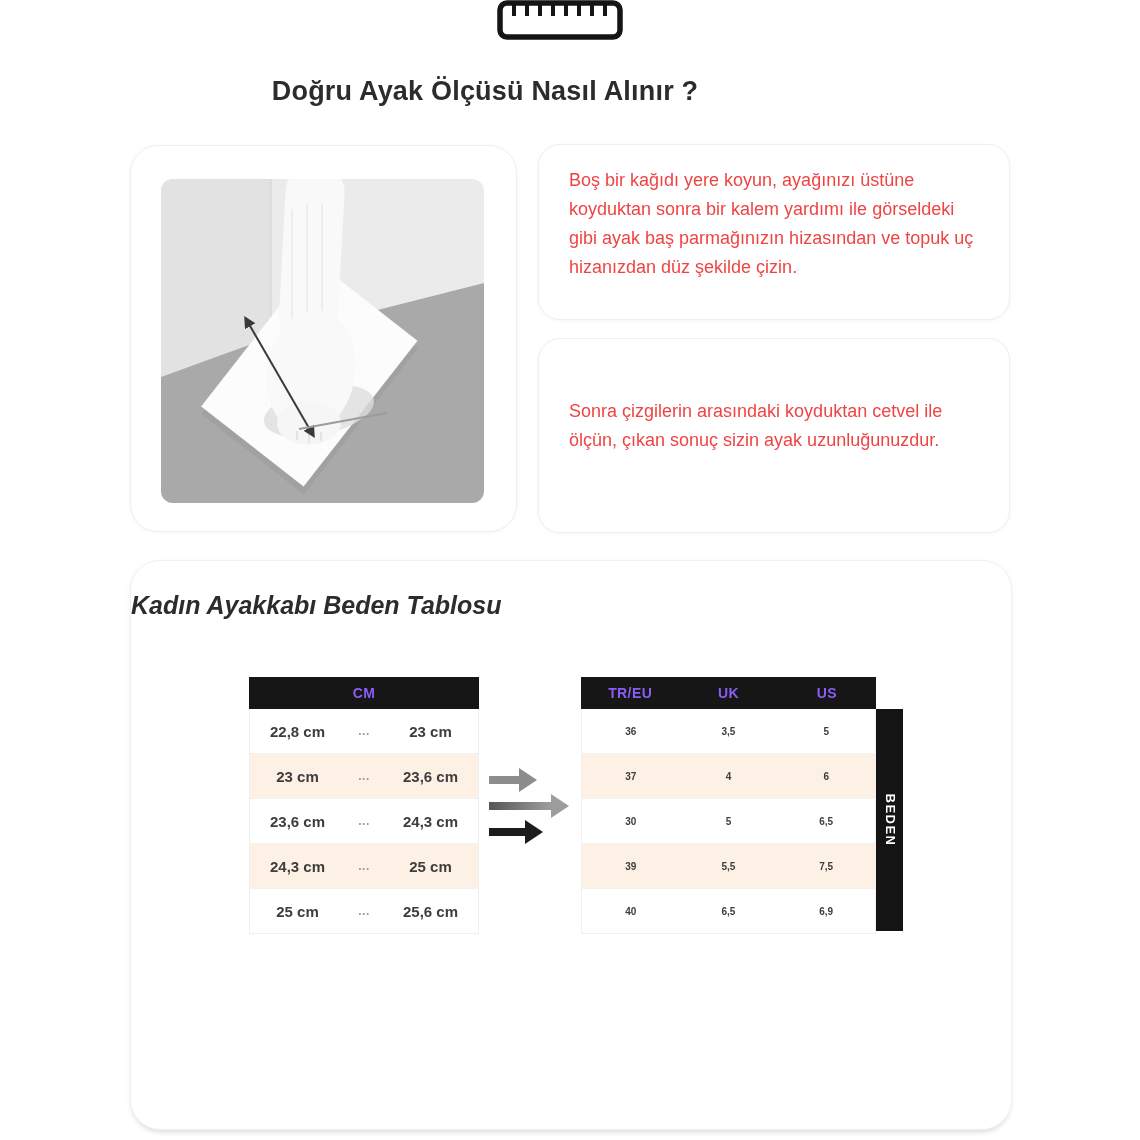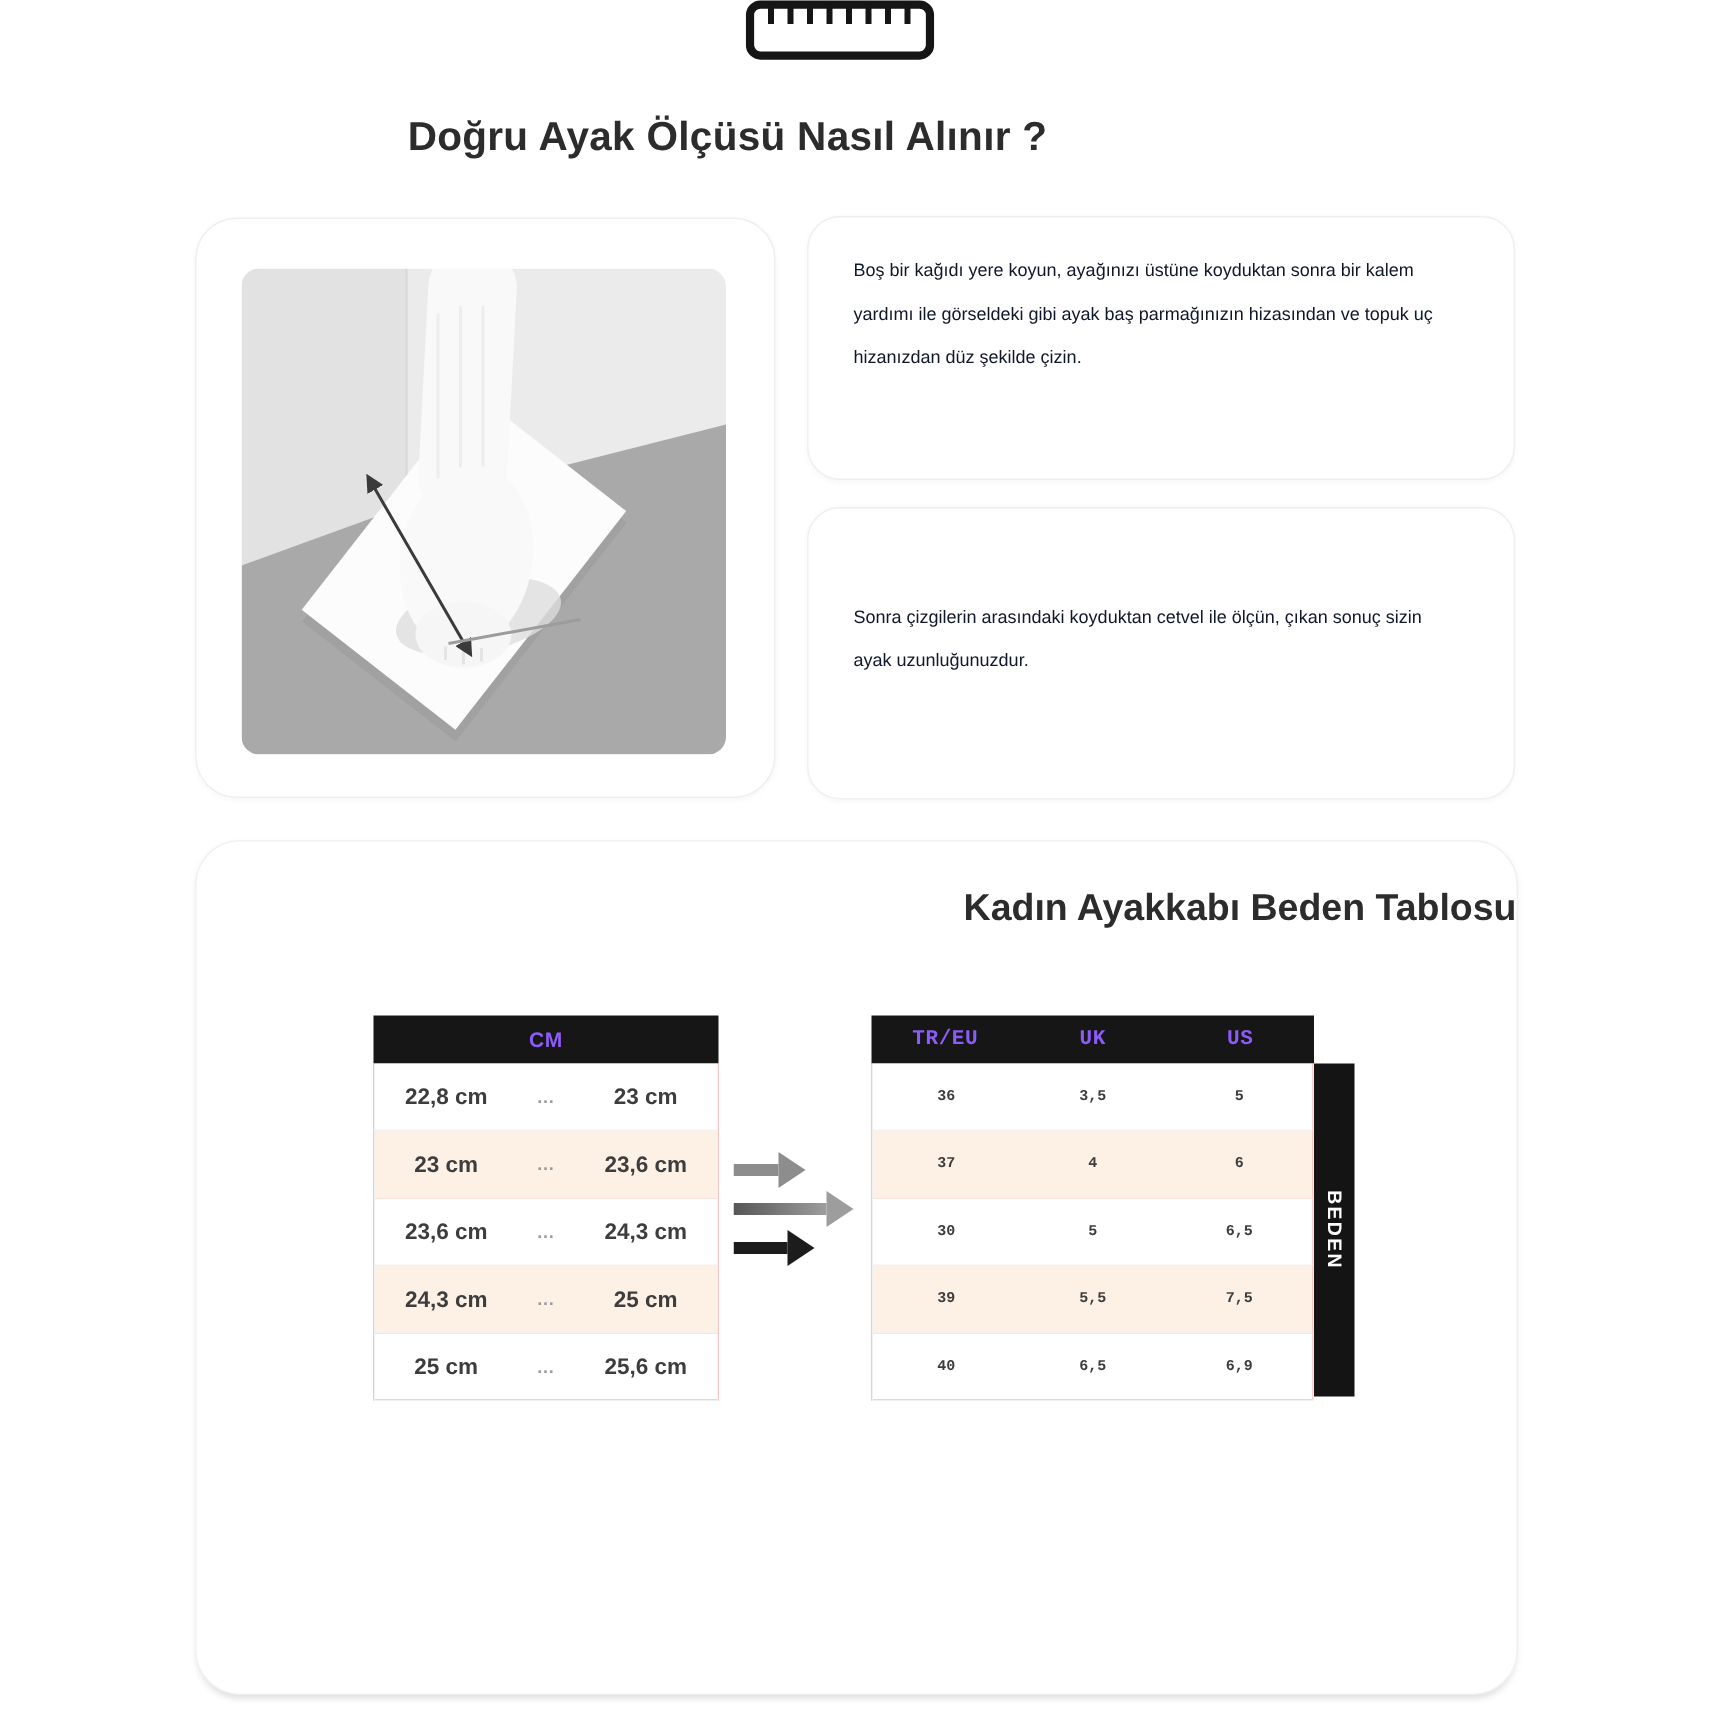--- a/index.html
+++ b/index.html
@@ -31,38 +31,38 @@
     position:absolute; left:30px; top:33px; width:323px; height:324px;
     border-radius:12px; overflow:hidden;
   }
   .photo svg { display:block; }
 
   
   .inst-card { border-radius:22px; }
   .inst-1 { left:538px; top:144px; width:470px; height:174px; }
   .inst-2 { left:538px; top:338px; width:470px; height:193px; }
   .inst-card p {
-    margin:0; font-size:12px; line-height:29px; color:#0f172a;
+    margin:0; font-size:18px; line-height:29px; color:#ef4444;
   }
   .inst-1 p { padding:21px 34px 0 30px; }
   .inst-2 p { padding:58px 44px 0 30px; }
 
   
   .size-card {
     left:130px; top:560px; width:880px; height:568px; border-radius:30px;
     border:1px solid #f1f1f1;
     box-shadow:0 2px 6px rgba(0,0,0,0.05), 0 5px 5px -3px rgba(0,0,0,0.10);
   }
   .chart-title {
     position:absolute; top:30px; left:0; width:100%; margin:0;
-    text-align:right; font-size:25px; font-weight:700; color:#2c2c2c;
+    text-align:left; font-size:25px; font-weight:700; color:#2c2c2c;font-style:italic;
   }
 
   .cm-table  { position:absolute; left:118px; top:116px; width:230px; }
-  .size-table{ position:absolute; left:450px; top:116px; width:295px;font-family:Liberation Mono, monospace; }
+  .size-table{ position:absolute; left:450px; top:116px; width:295px; }
 
   .t-header {
     height:32px; background:#161616; color:#8b5cf6;
     font-size:14px; font-weight:700; letter-spacing:0.4px;
     display:flex; align-items:center; justify-content:center;
   }
   .t-header.grid3 { display:grid; grid-template-columns:1fr 1fr 1fr; place-items:center; }
 
   .t-rows { border:1px solid #f0f0f0; border-top:none; background:#ef4444; }
   .t-row { height:44px; background:#ffffff; border-bottom:1px solid #f2f2f2; }

